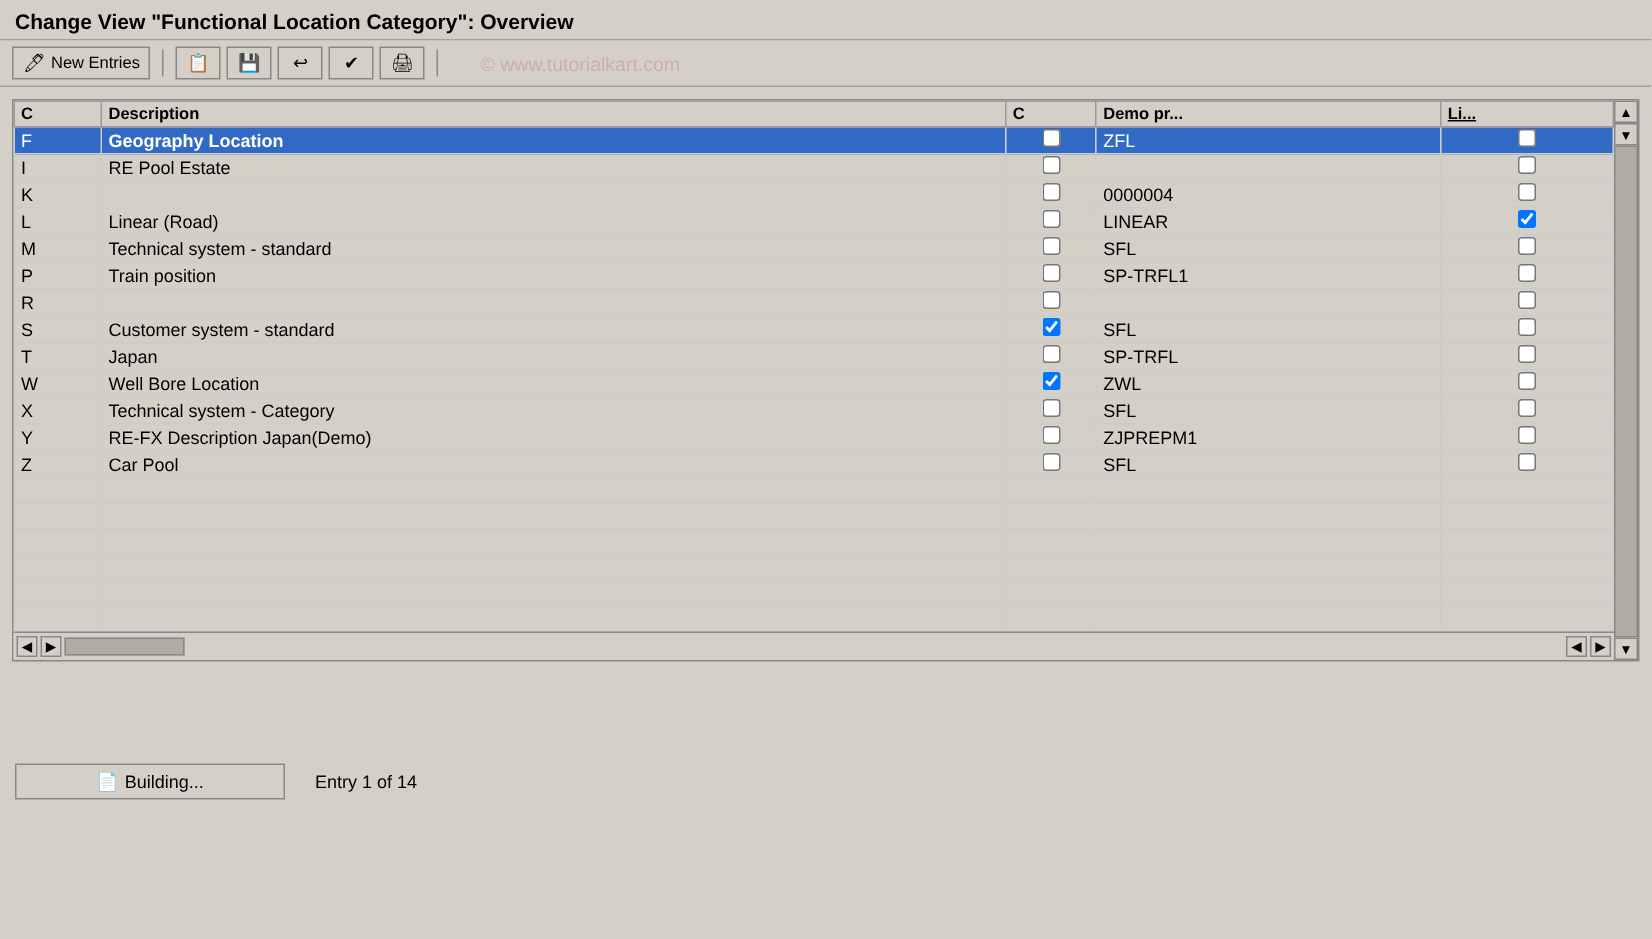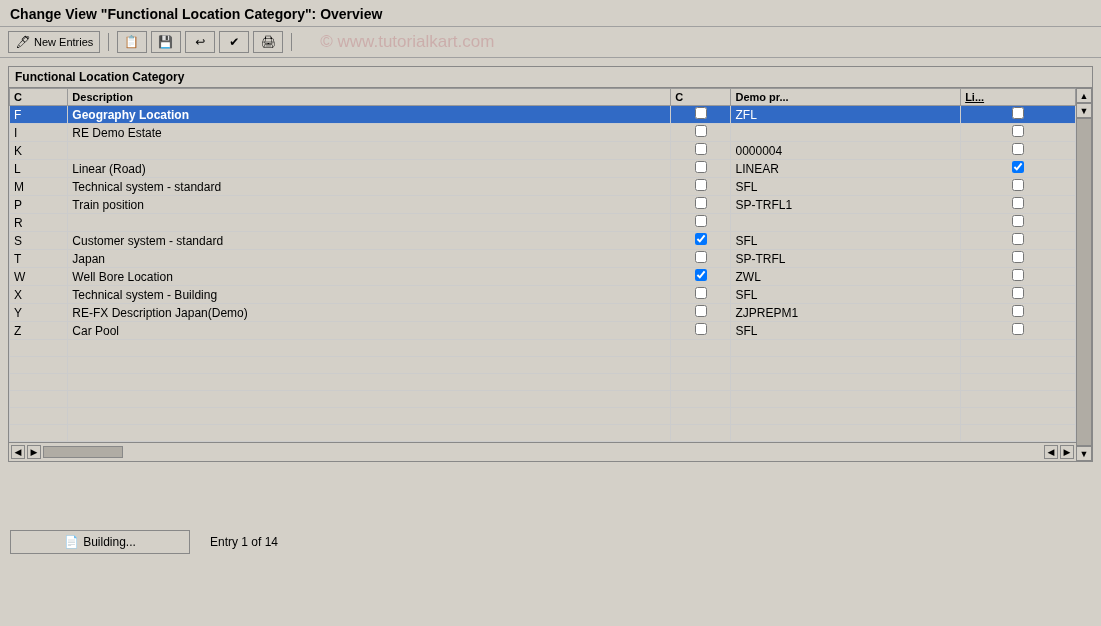--- a/index.html
+++ b/index.html
@@ -42,21 +42,21 @@
     .toolbar-icon {
       width: 16px;
       height: 16px;
       display: inline-flex;
       align-items: center;
       justify-content: center;
       font-size: 12px;
     }
     .watermark {
       color: #c8a0a0;
-      font-size: 17px;
+      font-size: 13px;
       margin-left: 20px;
       opacity: 0.7;
     }
     .separator {
       width: 1px;
       height: 18px;
       background: #888;
       margin: 0 4px;
     }
     .main-area {
@@ -225,21 +225,20 @@
   </button>
   <button class="toolbar-btn">
     <span class="toolbar-icon">🖨</span>
   </button>
   <div class="separator"></div>
   <span class="watermark">© www.tutorialkart.com</span>
 </div>
 
 <div class="main-area">
   <div class="panel">
-    <div class="panel-title">Functional Location Category</div>
     <div class="panel-inner">
       <div class="table-area">
         <table class="data-table">
           <thead>
             <tr>
               <th class="col-c">C</th>
               <th class="col-desc">Description</th>
               <th class="col-c">C</th>
               <th class="col-view">Demo pr...</th>
               <th class="col-li">Li...</th>
@@ -248,21 +247,21 @@
           <tbody id="table-body">
           <tr class="row-selected">
                 <td>F</td>
                 <td style="background-color: rgb(49, 106, 197); color: rgb(255, 255, 255); font-weight: bold;">Geography Location</td>
                 <td class="checkbox-cell"><input type="checkbox" style=""></td>
                 <td>ZFL</td>
                 <td class="checkbox-cell"><input type="checkbox" style=""></td>
               </tr>
               <tr>
                 <td>I</td>
-                <td>RE Demo Estate</td>
+                <td>RE Pool Estate</td>
                 <td class="checkbox-cell"><input type="checkbox" style=""></td>
                 <td></td>
                 <td class="checkbox-cell"><input type="checkbox" style=""></td>
               </tr>
               <tr>
                 <td>K</td>
                 <td></td>
                 <td class="checkbox-cell"><input type="checkbox" style=""></td>
                 <td>0000004</td>
                 <td class="checkbox-cell"><input type="checkbox" style=""></td>
@@ -311,21 +310,21 @@
               </tr>
               <tr>
                 <td>W</td>
                 <td>Well Bore Location</td>
                 <td class="checkbox-cell"><input type="checkbox" checked="" style=""></td>
                 <td>ZWL</td>
                 <td class="checkbox-cell"><input type="checkbox" style=""></td>
               </tr>
               <tr>
                 <td>X</td>
-                <td>Technical system - Building</td>
+                <td>Technical system - Category</td>
                 <td class="checkbox-cell"><input type="checkbox" style=""></td>
                 <td>SFL</td>
                 <td class="checkbox-cell"><input type="checkbox" style=""></td>
               </tr>
               <tr>
                 <td>Y</td>
                 <td>RE-FX Description Japan(Demo)</td>
                 <td class="checkbox-cell"><input type="checkbox" style=""></td>
                 <td>ZJPREPM1</td>
                 <td class="checkbox-cell"><input type="checkbox" style=""></td>

